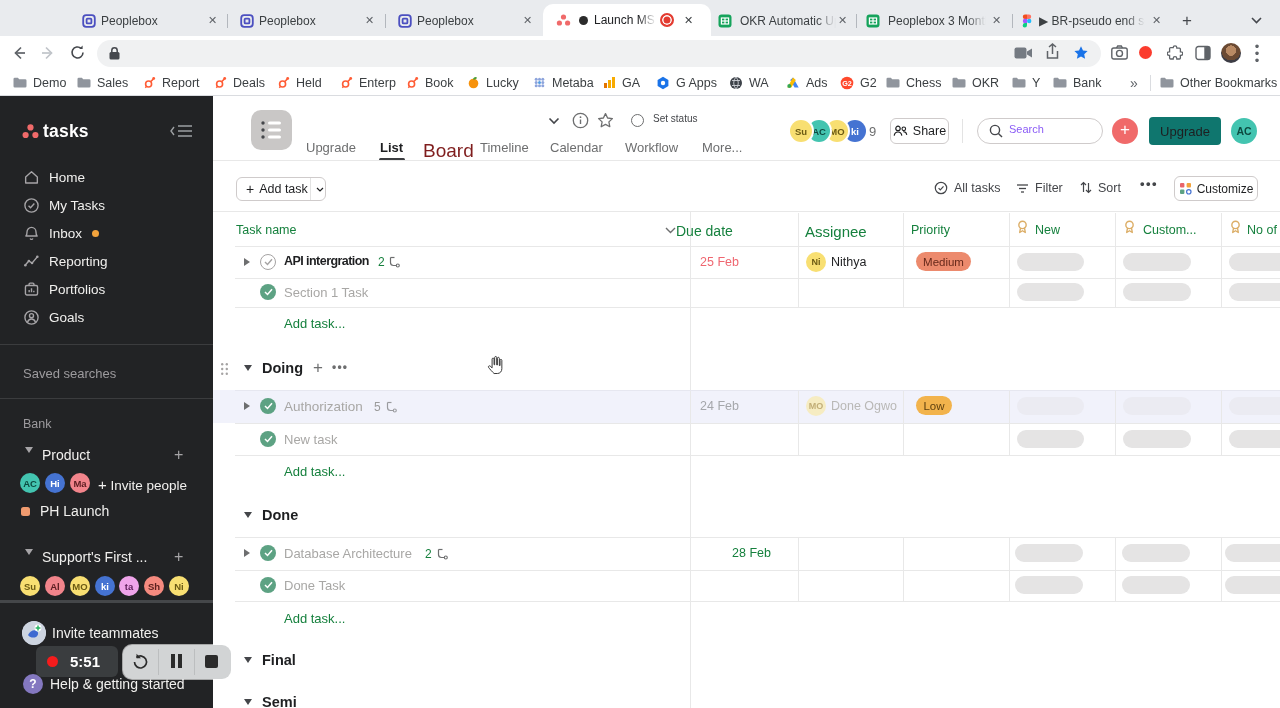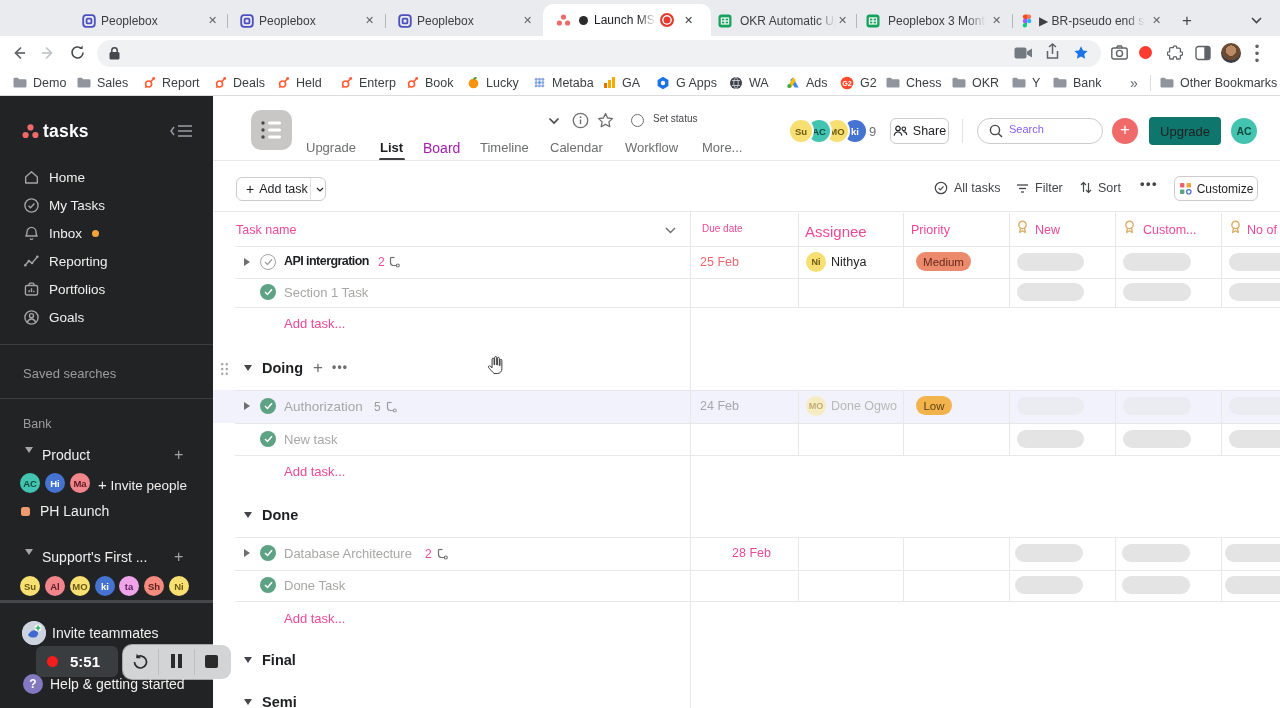--- a/index.html
+++ b/index.html
@@ -17,21 +17,21 @@
   .bm { position:absolute; top:0; height:25px; display:flex; align-items:center; gap:6px; font-size:12.5px; color:#3c4043; }
   
   #sidebar { position:absolute; left:0; top:96px; width:213px; height:612px; background:#222325; color:#f5f4f3; }
   .sitem { position:absolute; left:23px; display:flex; align-items:center; gap:9px; font-size:13.5px; color:#f1f0ee; }
   .slabel { position:absolute; left:23px; font-size:12.5px; color:#9d9b9e; }
   .sdiv { position:absolute; left:0; width:213px; height:1px; background:#3b3c3e; }
   .av { border-radius:50%; display:flex; align-items:center; justify-content:center; font-weight:bold; }
   #main { position:absolute; left:213px; top:96px; width:1067px; height:612px; background:#fff; }
   .hline { position:absolute; background:#e8e8e8; height:1px; }
   .vline { position:absolute; background:#e8e8e8; width:1px; }
-  .gray { color:#ec4899; }
+  .gray { color:#15803d; }
   .pill { position:absolute; border-radius:9px; background:#e5e4e4; }
   .tasktxt { font-size:13px; color:#1e1f21; }
   .donetxt { font-size:13px; color:#a8a7a5; }
   .secthead { font-size:14.5px; font-weight:bold; color:#1e1f21; }
   .caret-r { width:0; height:0; border-left:6px solid #6d6e6f; border-top:4px solid transparent; border-bottom:4px solid transparent; }
   .caret-d { width:0; height:0; border-top:6px solid #44464a; border-left:4.5px solid transparent; border-right:4.5px solid transparent; }
   .ccirc { width:16px; height:16px; border-radius:50%; display:flex; align-items:center; justify-content:center; }
   .btn { position:absolute; border:1px solid #cfcbcb; border-radius:6px; display:flex; align-items:center; justify-content:center; font-size:12.5px; color:#1e1f21; background:#fff; }
 </style>
 </head>
@@ -393,21 +393,21 @@
   <div class="abs" style="left:796px;top:27px;font-size:11px;color:#8b5cf6;">Search</div>
   <div class="av abs" style="left:899px;top:22px;width:26px;height:26px;background:#f06a6a;color:#fff;font-size:17px;font-weight:400;">
         <span style="margin-top:-2px;">+</span>
       </div>
   <div class="abs" style="left:936px;top:21px;width:72px;height:28px;border-radius:4px;background:#0f766e;display:flex;align-items:center;justify-content:center;font-size:13px;color:#1e1f21;">Upgrade</div>
   <div class="av abs" style="left:1018px;top:22px;width:26px;height:26px;background:#43c4b0;color:#0d4a40;font-size:10.5px;">AC</div>
 
   <div class="abs" style="left:93px;top:44px;font-size:13px;color:#6d6e6f;">Upgrade</div>
   <div class="abs" style="left:167px;top:44px;font-size:13px;font-weight:bold;color:#1e1f21;">List</div>
   <div class="abs" style="left:166px;top:62px;width:26px;height:2.5px;background:#3b3d40;border-radius:2px;"></div>
-  <div class="abs" style="left:210px;top:44px;font-size:14px;color:#a21caf;">Board</div>
+  <div class="abs" style="left:210px;top:44px;font-size:19px;color:#7f1d1d;">Board</div>
   <div class="abs" style="left:267px;top:44px;font-size:13px;color:#6d6e6f;">Timeline</div>
   <div class="abs" style="left:337px;top:44px;font-size:13px;color:#6d6e6f;">Calendar</div>
   <div class="abs" style="left:412px;top:44px;font-size:13px;color:#6d6e6f;">Workflow</div>
   <div class="abs" style="left:489px;top:44px;font-size:13px;color:#6d6e6f;">More...</div>
   <div class="hline" style="left:0;top:64px;width:1067px;"></div>
 
   <div class="btn" style="left:23px;top:81px;width:90px;height:24px;justify-content:flex-start;">
     <span style="margin-left:9px;font-size:14px;">+</span>
         <span style="margin-left:5px;">Add task</span>
     <span style="position:absolute;left:73px;top:0;width:1px;height:22px;background:#e3e3e3;"></span>
@@ -471,21 +471,21 @@
   <div class="hline" style="left:22px;top:327px;width:1045px;"></div>
   <div class="hline" style="left:22px;top:359px;width:1045px;"></div>
   <div class="hline" style="left:22px;top:441px;width:1045px;"></div>
   <div class="hline" style="left:22px;top:474px;width:1045px;"></div>
   <div class="hline" style="left:22px;top:505px;width:1045px;"></div>
 
   <div class="abs gray" style="left:23px;top:127px;font-size:12.5px;">Task name</div>
   <svg class="abs" style="left:452px;top:131px;" width="11" height="7" viewBox="0 0 11 7">
         <path d="M1 1l4.5 4.5L10 1" fill="none" stroke="#6d6e6f" stroke-width="1.4"></path>
       </svg>
-  <div class="abs gray" style="left:489px;top:127px;font-size:10px;">Due date</div>
+  <div class="abs gray" style="left:463px;top:127px;font-size:14px;">Due date</div>
   <div class="abs gray" style="left:592px;top:127px;font-size:15px;">Assignee</div>
   <div class="abs gray" style="left:698px;top:127px;font-size:12.5px;">Priority</div>
   <svg class="abs" style="left:803px;top:124px;" width="13" height="14" viewBox="0 0 12 13">
         <circle cx="6" cy="4.6" r="3.4" fill="none" stroke="#dcae67" stroke-width="1.3"></circle>
         <path d="M4.2 7.4l-.8 4.2 2.6-1.6 2.6 1.6-.8-4.2" fill="none" stroke="#dcae67" stroke-width="1.3" stroke-linejoin="round"></path>
       </svg>
   <div class="abs gray" style="left:822px;top:127px;font-size:12.5px;">New</div>
   <svg class="abs" style="left:910px;top:124px;" width="13" height="14" viewBox="0 0 12 13">
         <circle cx="6" cy="4.6" r="3.4" fill="none" stroke="#dcae67" stroke-width="1.3"></circle>
         <path d="M4.2 7.4l-.8 4.2 2.6-1.6 2.6 1.6-.8-4.2" fill="none" stroke="#dcae67" stroke-width="1.3" stroke-linejoin="round"></path>

